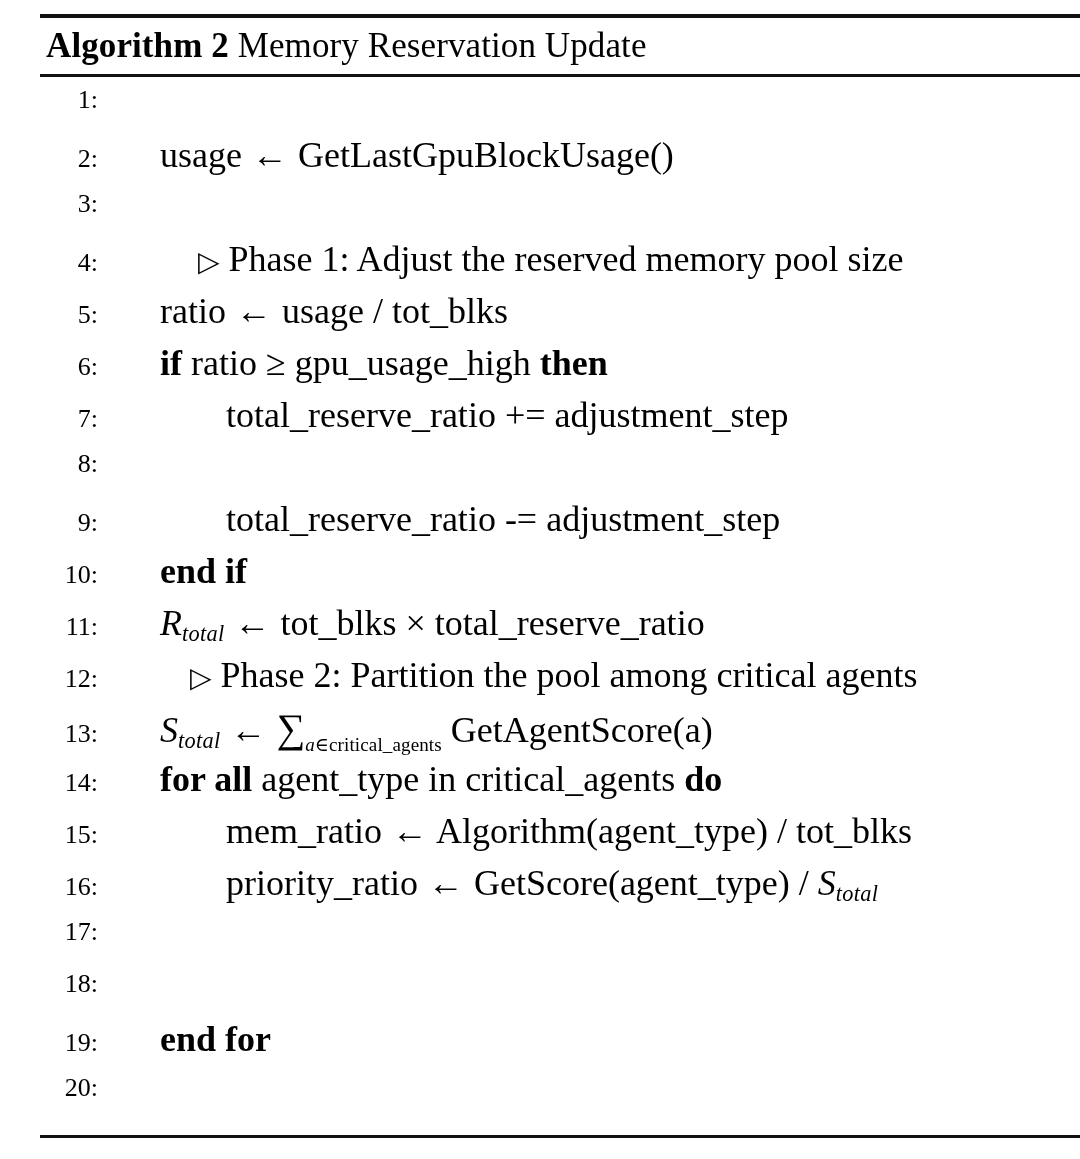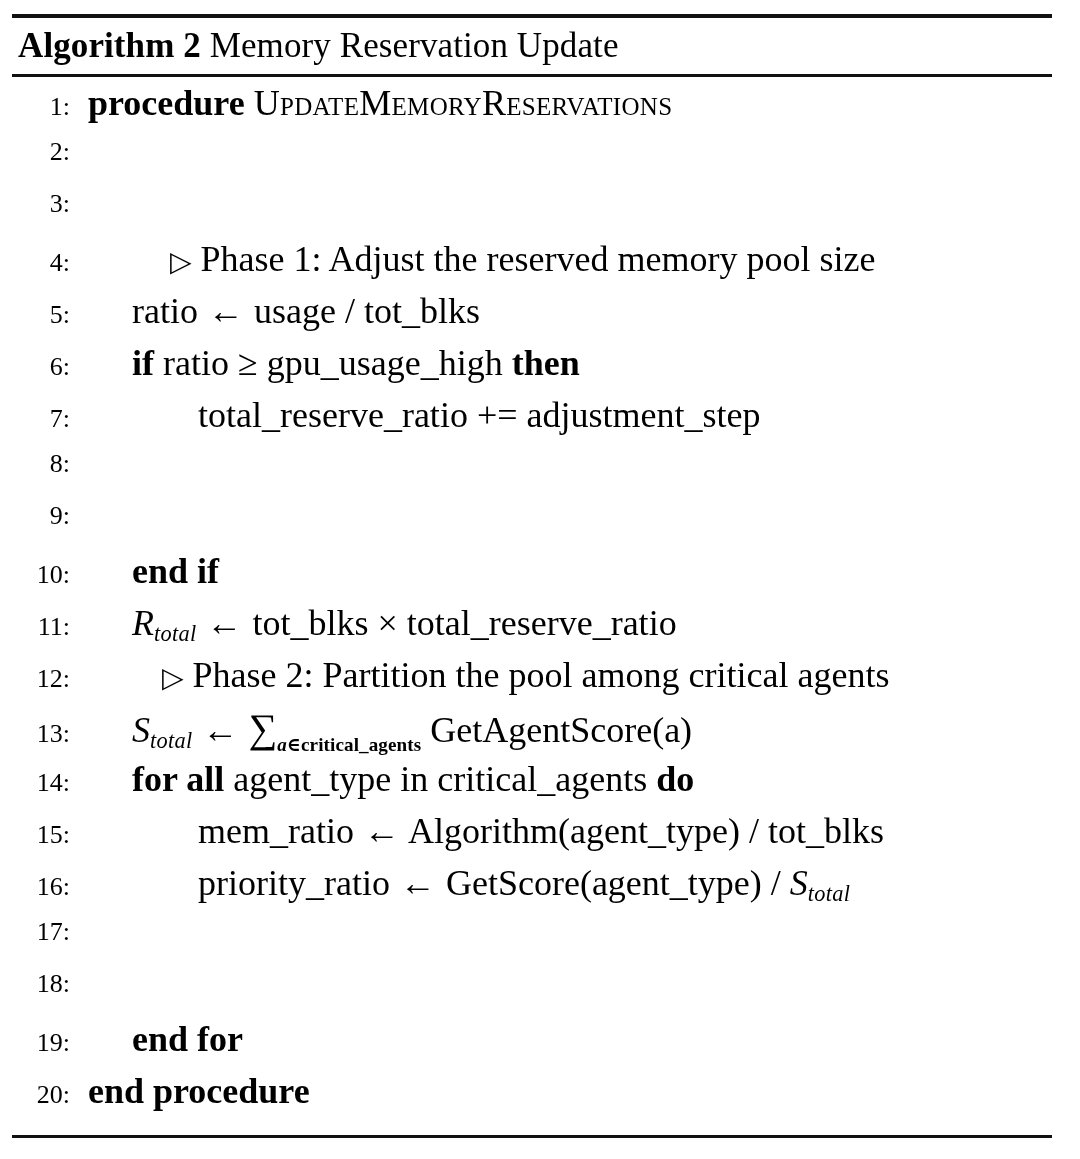--- a/index.html
+++ b/index.html
@@ -10,21 +10,21 @@
   body {
     width: 1080px;
     height: 1159px;
     font-family: "Liberation Serif", "DejaVu Serif", serif;
     color: #000000;
     overflow: hidden;
   }
 
   .algorithm {
     position: absolute;
-    left: 12px;
+    left: 40px;
     top: 14px;
     width: 1040px;
   }
 
   .rule-top {
     height: 0;
     border-top: 4px solid #111111;
     width: 1040px;
   }
   .rule-mid {
@@ -112,21 +112,20 @@
 
   .sum {
     font-size: 1.12em;
     position: relative;
     display: inline-block;
   }
   .sumsub {
     font-size: 0.53em;
     vertical-align: -0.45em;
     letter-spacing: 0.1px;
-    font-weight: bold;
   }
   .sumsub .it { font-style: italic; }
 
   .arrow { padding: 0 1px; }
   .tri { font-size: 0.78em; }
 </style>
 </head>
 <body>
 
 <div class="algorithm">
@@ -137,25 +136,25 @@
     <span class="kw">Algorithm</span><span class="num">&nbsp;<span>2</span></span>
     <span class="ttl">Memory Reservation Update</span>
   </div>
 
   <div class="rule-mid"></div>
 
   <div class="body-lines">
 
     <div class="line">
       <span class="lineno">1:</span>
-      <span class="code ind0"><span class="b">procedure</span> <span class="sc">UpdateMemoryReservations</span></span>
     </div>
 
     <div class="line">
       <span class="lineno">2:</span>
+      <span class="code ind1"><span>usage</span> <span class="arrow">←</span> <span>GetLastGpuBlockUsage()</span></span>
     </div>
 
     <div class="line">
       <span class="lineno">3:</span>
     </div>
 
     <div class="line">
       <span class="lineno">4:</span>
       <span class="code indc1"><span class="tri">▷</span> <span>Phase 1: Adjust the reserved memory pool size</span></span>
     </div>
@@ -174,20 +173,21 @@
       <span class="lineno">7:</span>
       <span class="code ind2">total_reserve_ratio += adjustment_step</span>
     </div>
 
     <div class="line">
       <span class="lineno">8:</span>
     </div>
 
     <div class="line">
       <span class="lineno">9:</span>
+      <span class="code ind2">total_reserve_ratio -= adjustment_step</span>
     </div>
 
     <div class="line">
       <span class="lineno">10:</span>
       <span class="code ind1 b">end if</span>
     </div>
 
     <div class="line">
       <span class="lineno">11:</span>
       <span class="code ind1"><span class="mathvar"><span>R</span><sub>total</sub></span> <span class="arrow">←</span> <span>tot_blks</span> <span>×</span> <span>total_reserve_ratio</span></span>
@@ -226,20 +226,19 @@
       <span class="lineno">18:</span>
     </div>
 
     <div class="line">
       <span class="lineno">19:</span>
       <span class="code ind1 b">end for</span>
     </div>
 
     <div class="line">
       <span class="lineno">20:</span>
-      <span class="code ind0 b">end procedure</span>
     </div>
 
   </div>
 
   <div class="rule-bottom"></div>
 
 </div>
 
 </body></html>

